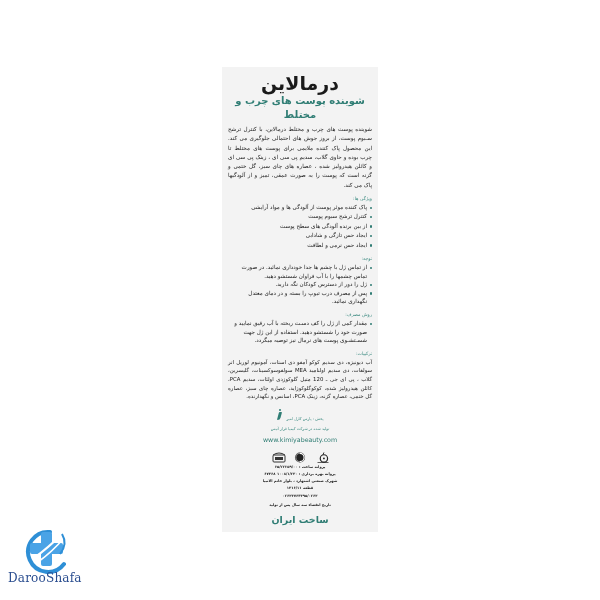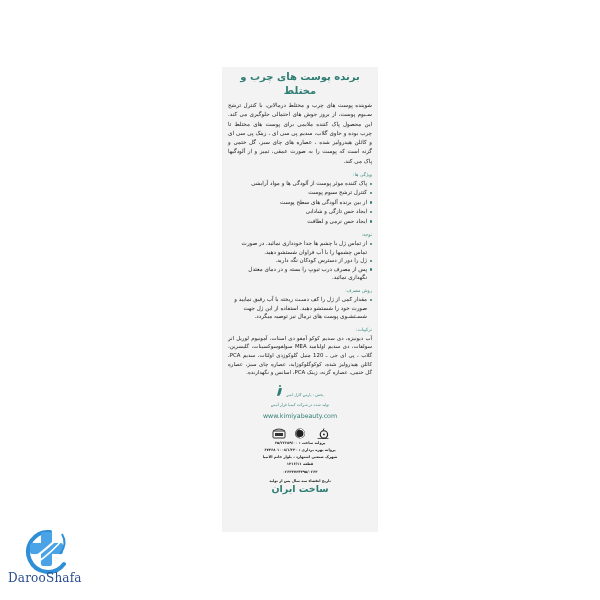--- a/index.html
+++ b/index.html
@@ -152,20 +152,21 @@
       font-size: 3.7px;
       color: #222;
       margin-top: 3px;
       font-weight: bold;
     }
     .made-in {
       text-align: center;
       font-size: 9.5px;
       font-weight: bold;
       color: #2f7d74;
+      margin-top: 7px;
     }
     .site-logo {
       position: absolute;
       left: 12px;
       top: 528px;
       width: 70px;
       height: 65px;
     }
     .site-logo-name {
       position: absolute;
@@ -174,21 +175,22 @@
       font-family: "DejaVu Serif", serif;
       font-size: 12px;
       color: #2a4d8f;
       letter-spacing: 0.2px;
     }
   </style>
 </head>
 <body>
 
 <div class="box">
-  <div class="subtitle">برنده پوست های چرب و مختلط</div>
+  <div class="brand">درمالاین</div>
+  <div class="subtitle">شوینده پوست های چرب و مختلط</div>
   <div class="desc">شوینده پوست های چرب و مختلط درمالاین، با کنترل ترشح سـبوم پوست، از بروز جوش های احتمالی جلوگیری می کند. این محصول پاک کننده ملایمی برای پوست های مختلط تا چرب بوده و حاوی گلاب، سدیم پی سی ای ، زینک پی سی ای و کائلن هیدرولیز شده ، عصاره های چای سبز، گل ختمی و گزنه است که پوست را به صورت عمقی، تمیز و از آلودگیها پاک می کند.</div>
 
   <div class="sec-title">ویژگی ها:</div>
   <ul class="bul">
     <li>پاک کننده موثر پوست از آلودگی ها و مواد آرایشی</li>
     <li>کنترل ترشح سبوم پوست</li>
     <li>از بین برنده آلودگی های سطح پوست</li>
     <li>ایجاد حس تازگی و شادابی</li>
     <li>ایجاد حس نرمی و لطافت</li>
   </ul>

